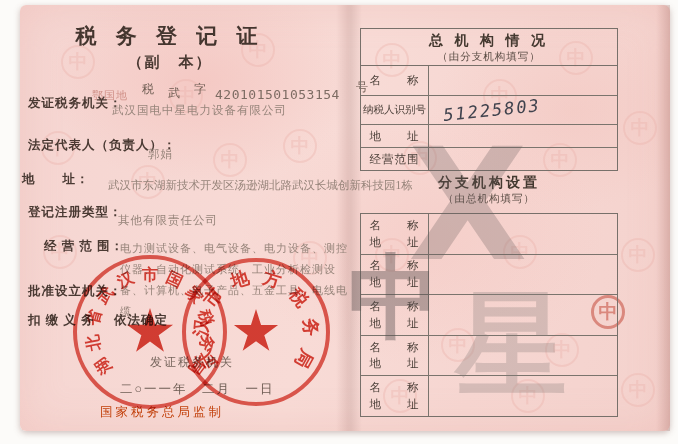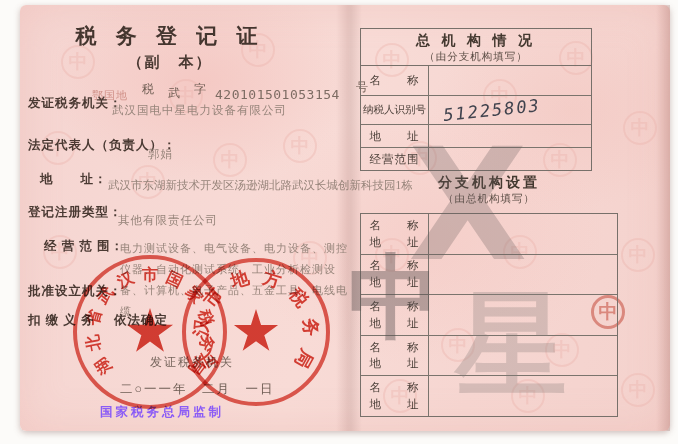--- a/index.html
+++ b/index.html
@@ -42,21 +42,21 @@
   .cn-w2 { font-size:12px; color:#6d5c52; top:1px;  margin-left:10px; }
   .cn-w3 { font-size:12px; color:#6d5c52; top:-3px; margin-left:10px; }
   .cn-num { font-size:13px; color:#7d6c63; margin-left:5px; top:3px; font-family:"DejaVu Sans Mono", monospace; letter-spacing:.5px; }
   .cn-suf { font-size:12px; color:#6d5c52; margin-left:12px; top:-5px; }
 
   .scope-val { white-space:normal; width:234px; line-height:21px; font-size:11px; }
   .withhold-val { color:#4a3a33; font-weight:bold; font-size:12.5px; }
 
   .issuer-caption { left:150px; top:354px; font-size:12px; color:#76655c; letter-spacing:2px; }
   .issue-date { left:120px; top:381px; font-size:12.5px; color:#6d5c53; letter-spacing:2px; }
-  .footer-line { left:100px; top:404px; font-size:12.5px; font-weight:bold; color:#8b5cf6; letter-spacing:3px; }
+  .footer-line { left:100px; top:404px; font-size:12.5px; font-weight:normal; color:#c2410c; letter-spacing:3px; }
 
   
   .stamp { position:absolute; border-radius:50%; border:4px solid rgba(214,55,43,.85); z-index:7;
     mix-blend-mode:multiply; opacity:.92; }
   .stamp-char { position:absolute; left:50%; top:50%; color:#d5372b; font-weight:bold;
     font-family:"Liberation Serif", serif; }
   .stamp-star { position:absolute; left:50%; top:50%; width:48px; height:48px;
     transform:translate(-50%,-50%); background:#d5372b;
     clip-path:polygon(50% 0%,61% 35%,98% 35%,68% 57%,79% 91%,50% 70%,21% 91%,32% 57%,2% 35%,39% 35%); }
 
@@ -103,21 +103,21 @@
     <span class="cn-num">420101501053154</span>
     <span class="cn-suf">号</span>
   </div>
 
   <div class="abs lbl" style="left:28px; top:95px;">发证税务机关：</div>
   <div class="abs val" style="left:104px; top:103px;">武汉国电中星电力设备有限公司</div>
 
   <div class="abs lbl" style="left:28px; top:137px;">法定代表人（负责人）：</div>
   <div class="abs val" style="left:140px; top:147px;">郭娟</div>
 
-  <div class="abs lbl" style="left:40px; top:171px;">地　　址：</div>
+  <div class="abs lbl" style="left:22px; top:171px;">地　　址：</div>
   <div class="abs val" style="left:100px; top:178px; letter-spacing:0;">武汉市东湖新技术开发区汤逊湖北路武汉长城创新科技园1栋</div>
 
   <div class="abs lbl" style="left:28px; top:204px;">登记注册类型：</div>
   <div class="abs val" style="left:110px; top:213px;">其他有限责任公司</div>
 
   <div class="abs lbl" style="left:28px; top:238px;margin-left:16px;">经 营 范 围：</div>
   <div class="abs val scope-val" style="left:112px; top:238px;">电力测试设备、电气设备、电力设备、测控仪器、自动化测试系统、工业分析检测设备、计算机、电子产品、五金工具、电线电缆</div>
 
   <div class="abs lbl" style="left:28px; top:283px;">批准设立机关：</div>
 
@@ -147,21 +147,21 @@
   <span class="stamp-char" style="font-size: 18px; transform: translate(-50%, -50%) rotate(-119deg) translateY(-55px);">武</span>
       <span class="stamp-char" style="font-size: 18px; transform: translate(-50%, -50%) rotate(-85deg) translateY(-55px);">汉</span>
       <span class="stamp-char" style="font-size: 18px; transform: translate(-50%, -50%) rotate(-51deg) translateY(-55px);">市</span>
       <span class="stamp-char" style="font-size: 18px; transform: translate(-50%, -50%) rotate(-17deg) translateY(-55px);">地</span>
       <span class="stamp-char" style="font-size: 18px; transform: translate(-50%, -50%) rotate(17deg) translateY(-55px);">方</span>
       <span class="stamp-char" style="font-size: 18px; transform: translate(-50%, -50%) rotate(51deg) translateY(-55px);">税</span>
       <span class="stamp-char" style="font-size: 18px; transform: translate(-50%, -50%) rotate(85deg) translateY(-55px);">务</span>
       <span class="stamp-char" style="font-size: 18px; transform: translate(-50%, -50%) rotate(119deg) translateY(-55px);">局</span>
     </div>
 
-  <div class="tbl" style="left:360px; top:28px; width:232px;">
+  <div class="tbl" style="left:360px; top:28px; width:258px;">
     <div class="tbl-head" style="height:37px;">
       <div class="tbl-title">总 机 构 情 况</div>
       <div class="tbl-sub">（由分支机构填写）</div>
     </div>
     <div class="trow" style="height:30px;">
       <div class="tlabel">名　　称</div>
       <div class="tvalue"></div>
     </div>
     <div class="trow" style="height:29px;">
       <div class="tlabel small">纳税人识别号</div>

